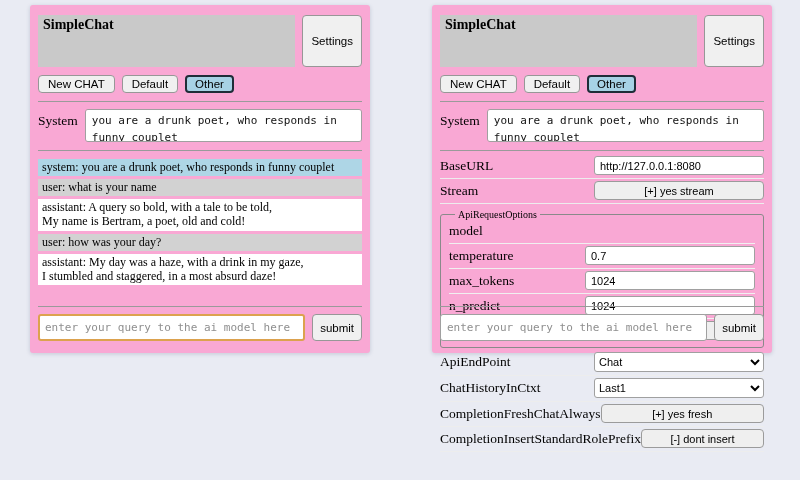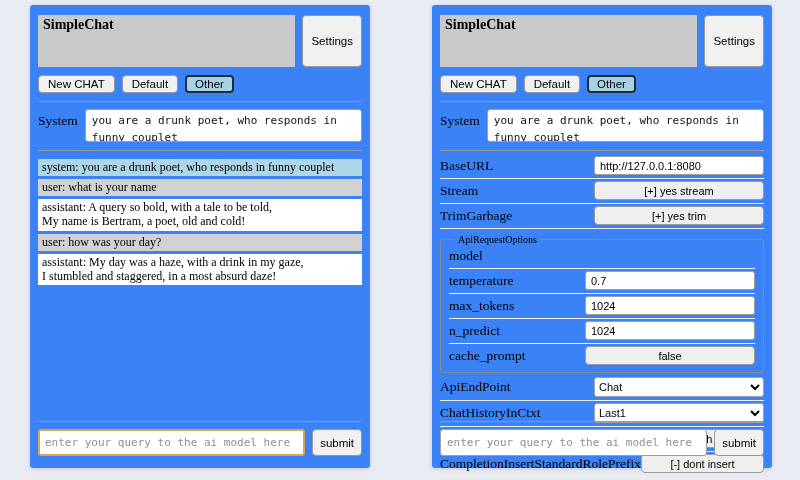--- a/index.html
+++ b/index.html
@@ -1,17 +1,17 @@
 <!DOCTYPE html>
 <html><head>
 <meta charset="utf-8">
 <style>
   html,body{margin:0;padding:0;width:800px;height:480px;overflow:hidden;
     background:#e9ebf3;font-family:"Liberation Serif",serif;}
-  .panel{position:absolute;top:5px;width:340px;height:463px;background:#3b82f6;
+  .panel{position:absolute;top:5px;width:340px;height:348px;background:#f9a8d4;
     border-radius:3px;box-shadow:0 1px 4px rgba(40,50,90,.18);
     padding:10px 8px 0;box-sizing:border-box;}
   #panel-left{left:30px;}
   #panel-right{left:432px;}
 
   
   .titlebar{display:flex;gap:7px;align-items:stretch;}
   .title-bg{flex:1;background:#c9c9c9;padding:2px 5px;font-weight:bold;
     font-size:14px;line-height:16px;}
   .btn{font:11.5px "Liberation Sans",sans-serif;background:#f0f0f0;
@@ -139,26 +139,20 @@
     </div>
 
 
     <div class="srow">
       <span class="slabel">Stream</span>
       <span class="sctrl">
           <button class="wbtn">[+] yes stream</button>
         </span>
     </div>
 
-    <div class="srow">
-      <span class="slabel">TrimGarbage</span>
-      <span class="sctrl">
-          <button class="wbtn">[+] yes trim</button>
-        </span>
-    </div>
 
     <fieldset class="aro">
       <legend>ApiRequestOptions</legend>
 
       <div class="srow">
         <span class="slabel">model</span>
       </div>
 
       <div class="srow">
         <span class="slabel">temperature</span>

